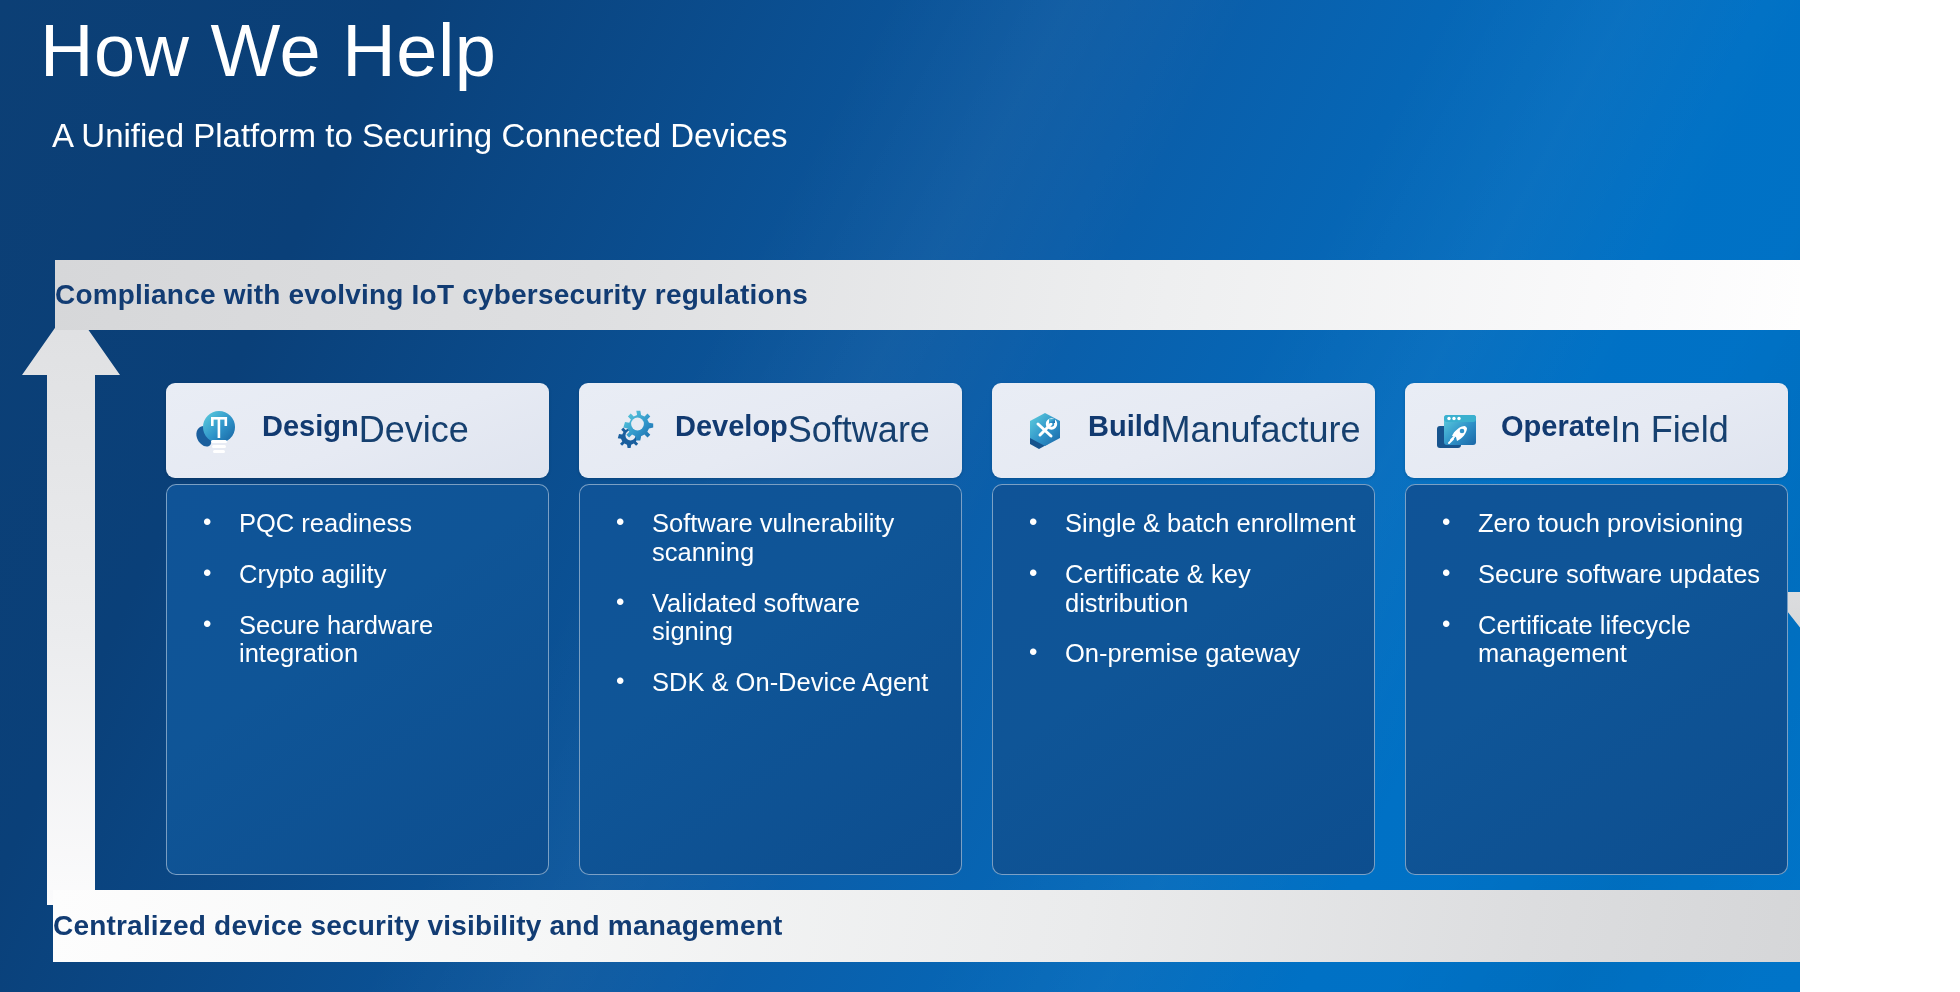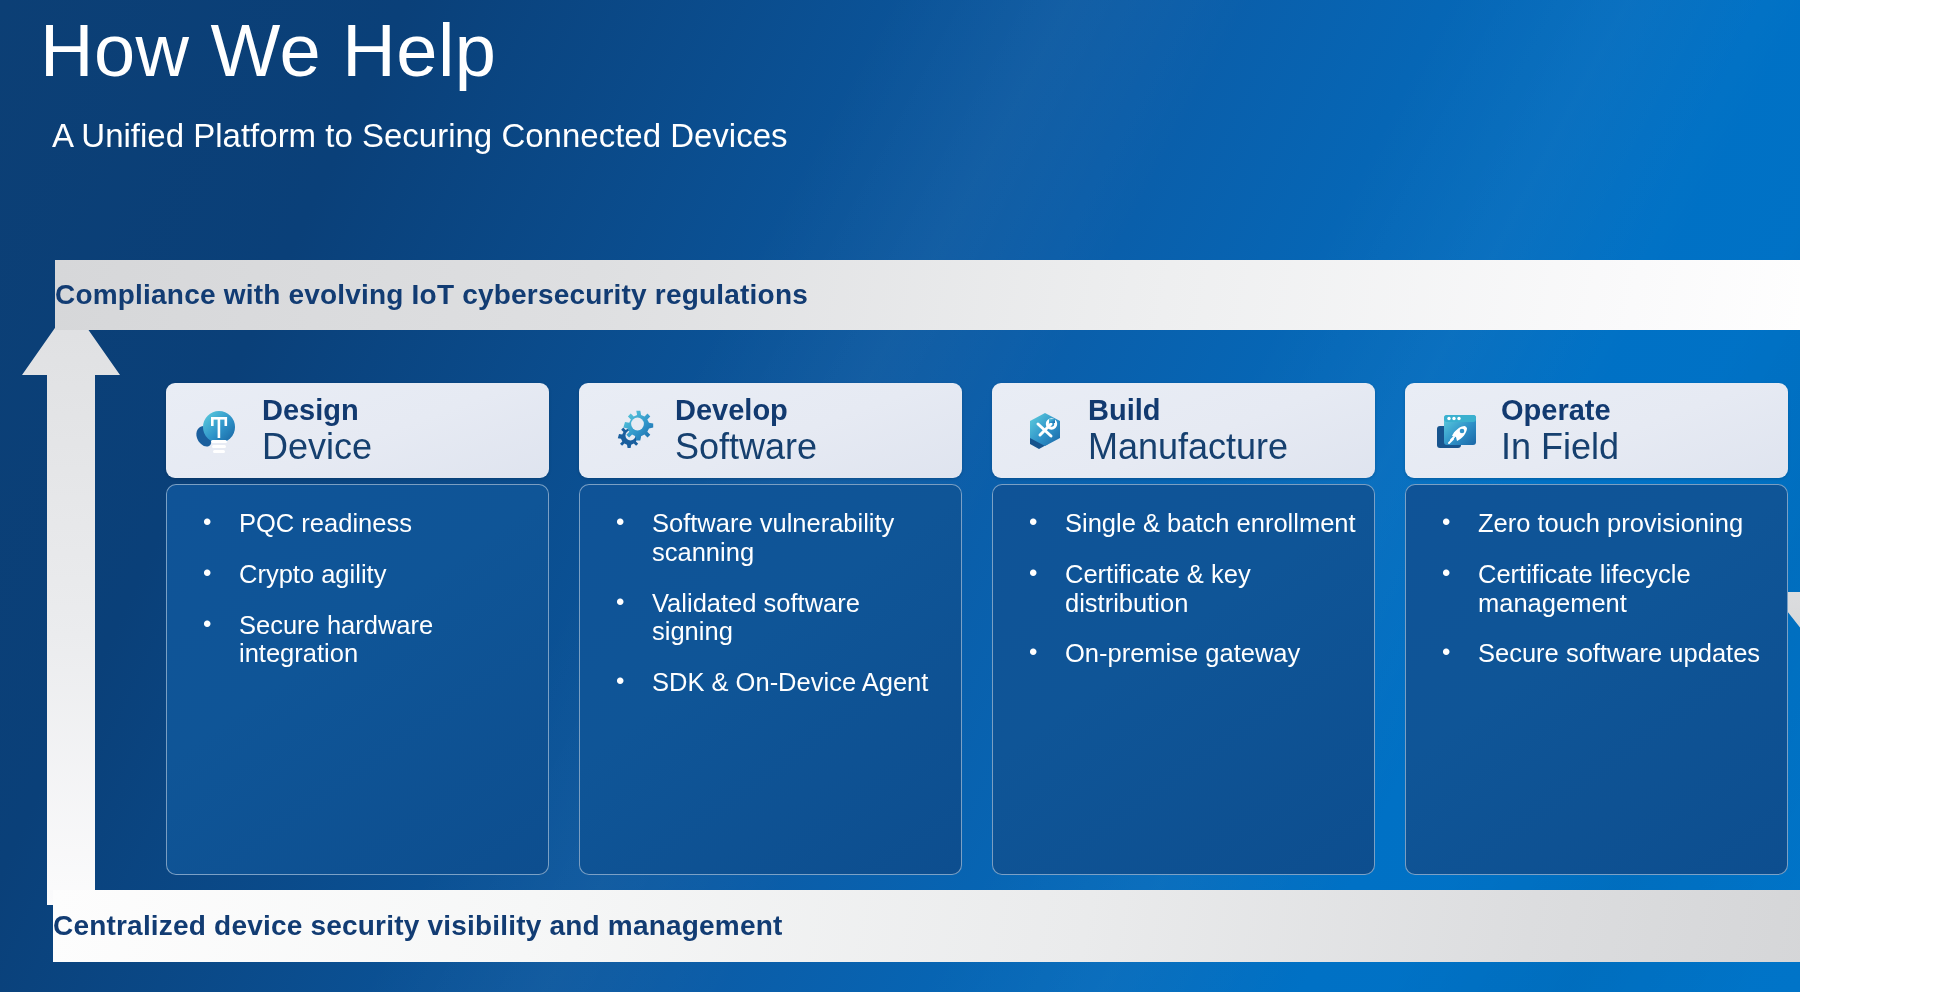--- a/index.html
+++ b/index.html
@@ -119,21 +119,21 @@
     box-shadow: 0 1px 3px rgba(0,0,0,0.18);
   }
   .card-icon {
     width: 54px;
     height: 54px;
     flex: 0 0 54px;
     margin-right: 18px;
   }
   .card-titles {
     display: flex;
-    flex-direction: column;
+    flex-direction: row;
     justify-content: center;
     line-height: 1.12;
   }
   .card-title {
     color: #123a70;
     font-size: 29px;
     font-weight: bold;
   }
   .card-subtitle {
     color: #16406f;
@@ -332,22 +332,22 @@
           </g>
         </svg>
         <div class="card-titles">
           <span class="card-title">Operate</span>
           <span class="card-subtitle">In Field</span>
         </div>
       </div>
       <div class="card-body">
         <ul class="bullets">
           <li>Zero touch provisioning</li>
+          <li>Secure software updates</li>
           <li>Certificate lifecycle management</li>
-          <li>Secure software updates</li>
         </ul>
       </div>
     </div>
 
   </div>
 
   <div class="banner banner-bottom">
     <span>Centralized device security visibility and management</span>
   </div>
 </div>

